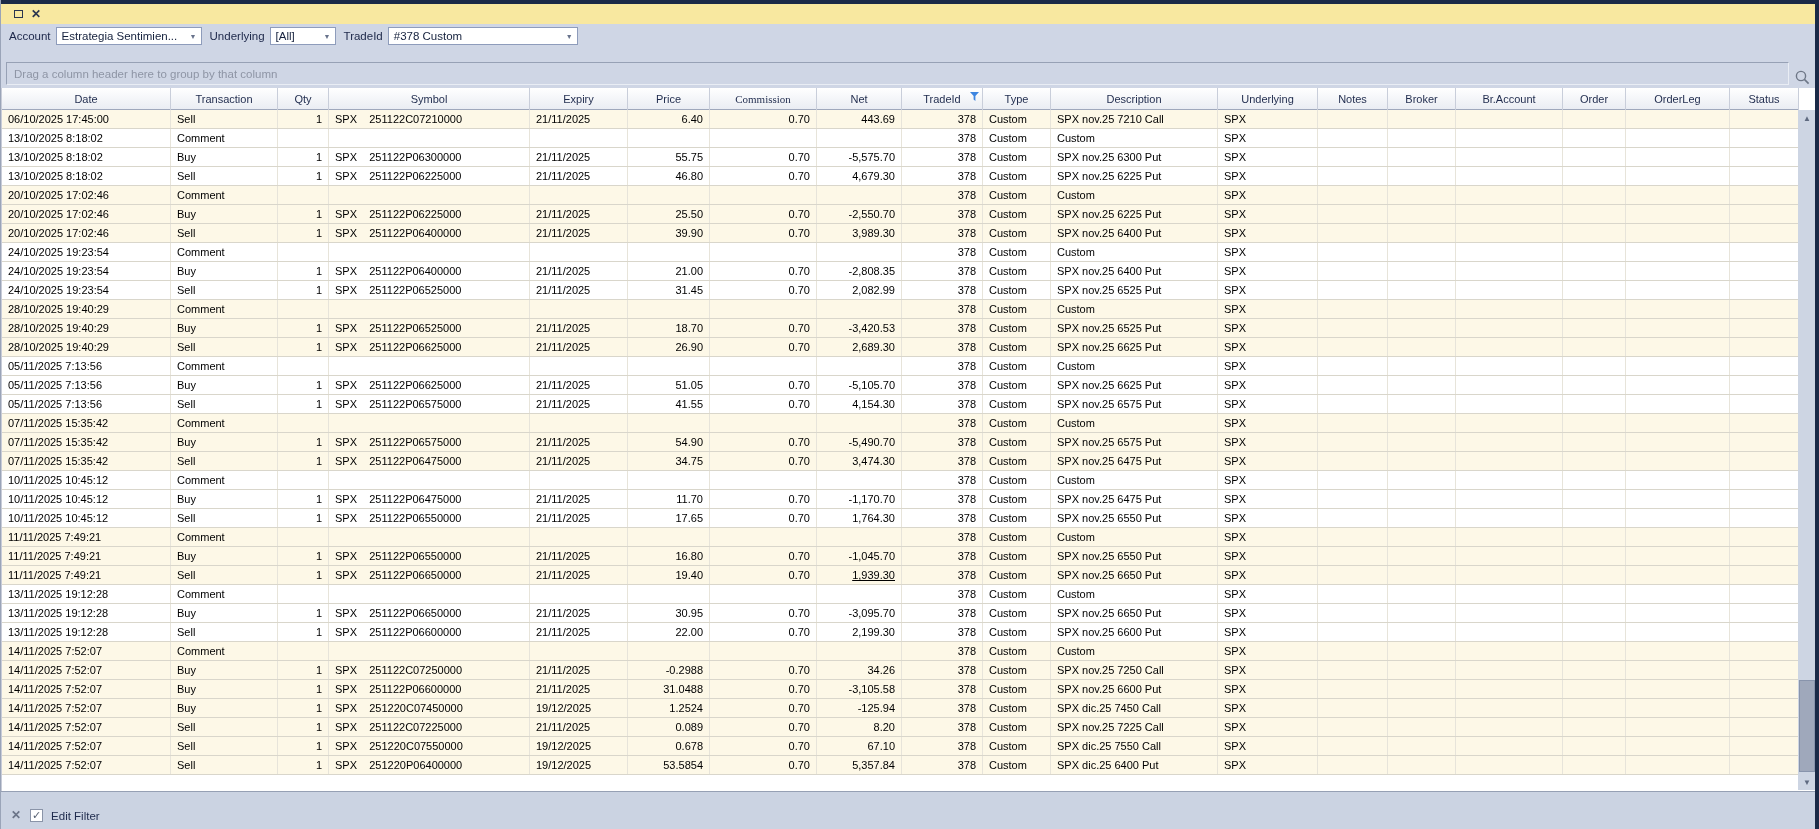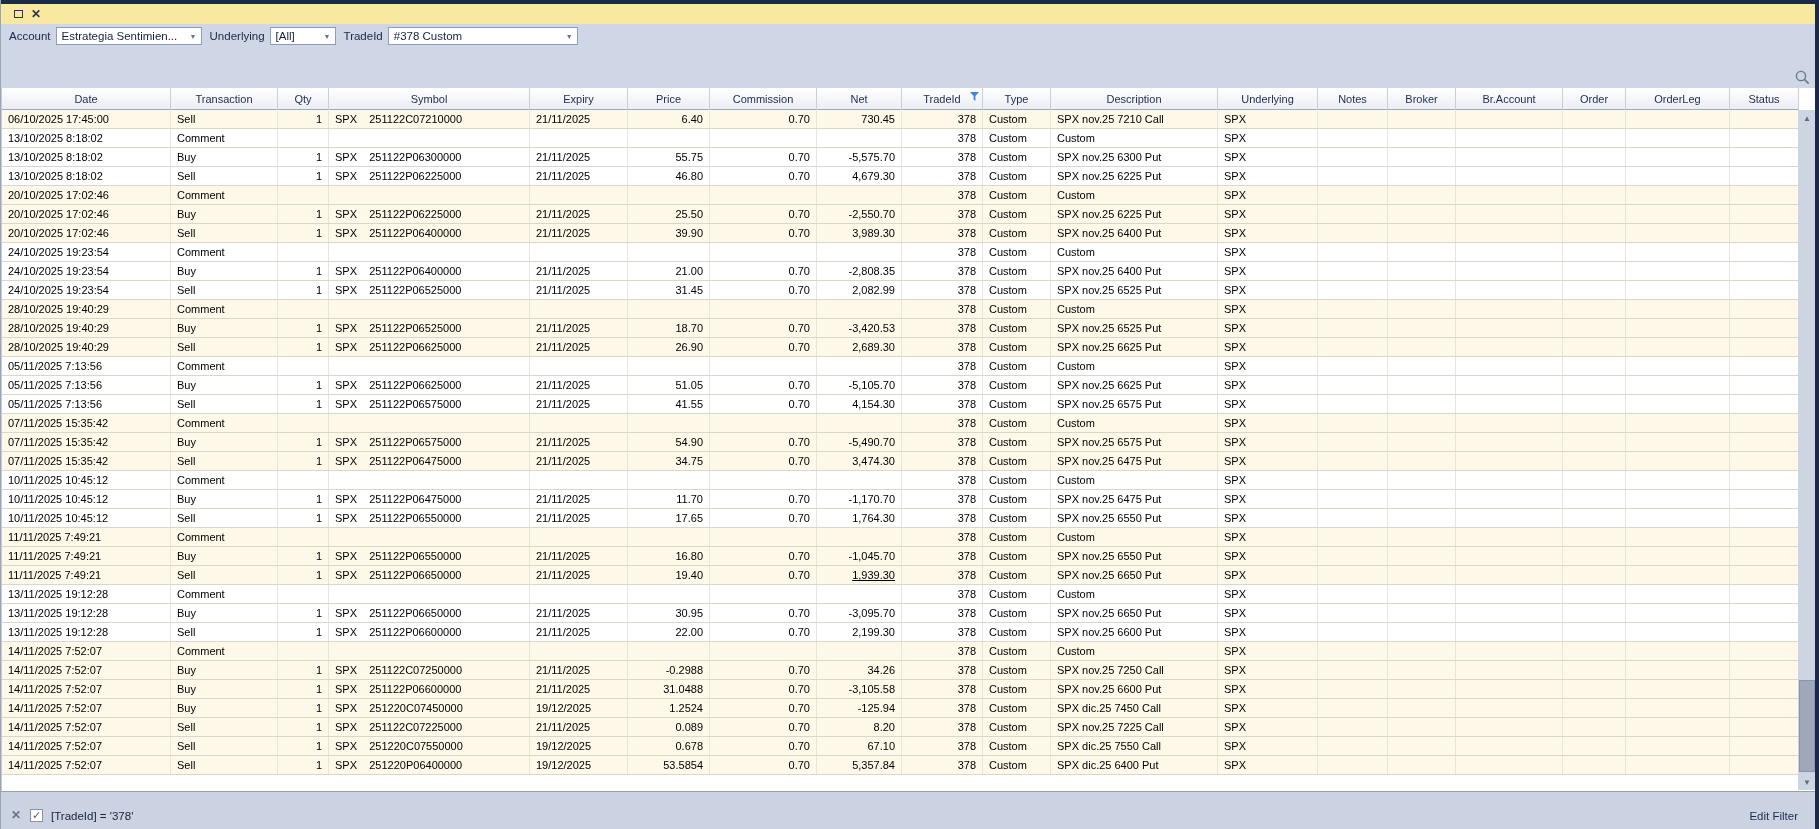--- a/index.html
+++ b/index.html
@@ -103,20 +103,25 @@
       <span class="combo-text">[All]</span>
       <span class="combo-arrow">▼</span>
     </div>
     <span class="tb-label">TradeId</span>
     <div class="combo combo-tradeid">
       <span class="combo-text">#378 Custom</span>
       <span class="combo-arrow">▼</span>
     </div>
   </div>
 
+  <div class="group-area">
+    <div class="group-hint-bar">
+      <span>Drag a column header here to group by that column</span>
+    </div>
+  </div>
 
   <div class="search-btn">
     <svg width="17" height="17" viewBox="0 0 17 17">
       <circle cx="7" cy="7" r="4.6" fill="none" stroke="#6E7787" stroke-width="1.4"></circle>
       <line x1="10.4" y1="10.4" x2="14.6" y2="14.6" stroke="#6E7787" stroke-width="1.6"></line>
     </svg>
   </div>
 
   <div class="grid">
     <div class="header-row">
@@ -131,21 +136,21 @@
         </div>
         <div class="hcell" style="width: 201px;">
           <span>Symbol</span>
         </div>
         <div class="hcell" style="width: 98px;">
           <span>Expiry</span>
         </div>
         <div class="hcell" style="width: 82px;">
           <span>Price</span>
         </div>
-        <div class="hcell" style="width: 107px;">
+        <div class="hcell" style="width: 107px; font-family: Liberation Serif, serif;">
           <span>Commission</span>
         </div>
         <div class="hcell" style="width: 85px;">
           <span>Net</span>
         </div>
         <div class="hcell" style="width: 81px;">
           <span>TradeId</span>
           <svg width="9" height="9" viewBox="0 0 9 9" class="funnel">
             <path d="M0 0 H9 L5.4 4 V9 L3.6 7.4 V4 Z" fill="#3D85E0"></path>
           </svg>
@@ -180,21 +185,21 @@
       </div>
     <div class="rows">
         <div class="row cream">
           <div class="cell" style="width: 169px;">06/10/2025 17:45:00</div>
           <div class="cell" style="width: 107px;">Sell</div>
           <div class="cell right" style="width: 51px;">1</div>
           <div class="cell" style="width: 201px;">SPX    251122C07210000</div>
           <div class="cell" style="width: 98px;">21/11/2025</div>
           <div class="cell right" style="width: 82px;">6.40</div>
           <div class="cell right" style="width: 107px;">0.70</div>
-          <div class="cell right" style="width: 85px;">730.45</div>
+          <div class="cell right" style="width: 85px;">443.69</div>
           <div class="cell right" style="width: 81px;">378</div>
           <div class="cell" style="width: 68px;">Custom</div>
           <div class="cell" style="width: 167px;">SPX nov.25 7210 Call</div>
           <div class="cell" style="width: 100px;">SPX</div>
           <div class="cell" style="width: 70px;"></div>
           <div class="cell" style="width: 68px;"></div>
           <div class="cell" style="width: 107px;"></div>
           <div class="cell" style="width: 63px;"></div>
           <div class="cell" style="width: 104px;"></div>
           <div class="cell" style="width: 69px;"></div>
@@ -883,18 +888,17 @@
     <div class="vscroll">
       <div class="sb-btn sb-up">▲</div>
       <div class="sb-thumb"></div>
       <div class="sb-btn sb-down">▼</div>
     </div>
   </div>
 
   <div class="filterbar">
     <span class="filter-close">✕</span>
     <span class="filter-check">✓</span>
-    <span class="filter-expr">[TradeId] = '378'</span>
     <span class="edit-filter">Edit Filter</span>
   </div>
 
   <div class="frame-right"></div>
 </div>
 
 </body></html>

